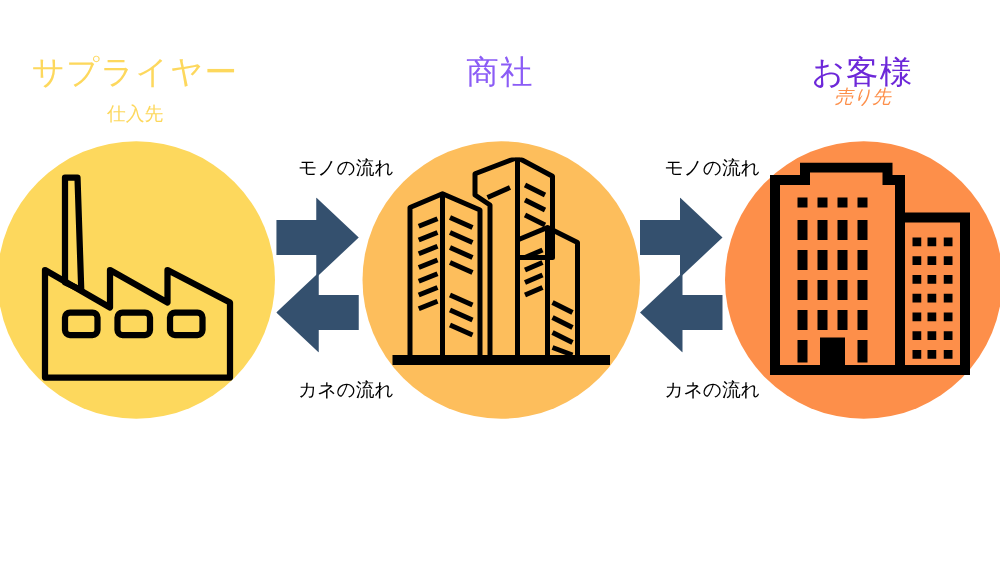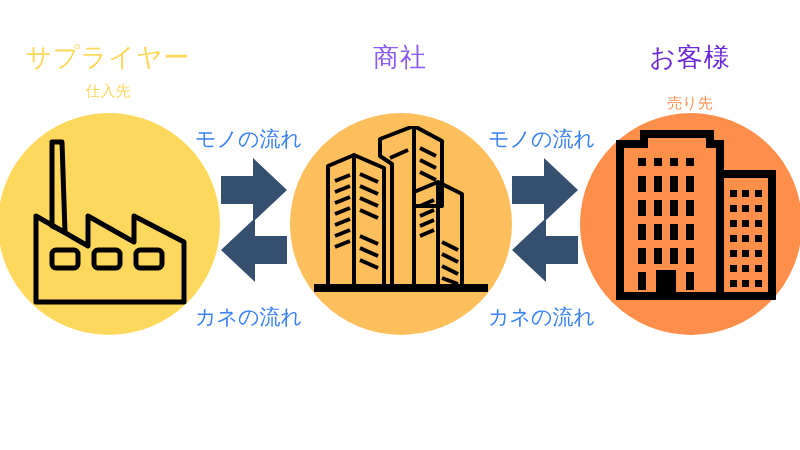--- a/index.html
+++ b/index.html
@@ -2,35 +2,35 @@
 <html><head>
 <meta charset="utf-8">
 <style>
   html, body { margin:0; padding:0; background:#ffffff; }
   body { width:800px; height:450px; position:relative; overflow:hidden;
          font-family:"DejaVu Sans", "Liberation Sans", sans-serif; }
   .title { position:absolute; width:220px; text-align:center; font-size:26px;
            font-family:"DejaVu Serif", "Liberation Serif", serif; letter-spacing:1px; }
   .subtitle { position:absolute; width:220px; text-align:center; font-size:15px;
               font-family:"DejaVu Serif", "Liberation Serif", serif; }
-  .flow-label { position:absolute; width:120px; text-align:left; font-size:21px; color:#3b82f6; }
+  .flow-label { position:absolute; width:120px; text-align:right; font-size:15px; color:#000000; }
   .circle { position:absolute; width:222px; height:222px; border-radius:50%; }
   .icon { position:absolute; }
   .arrows { position:absolute; }
 </style>
 </head>
 <body>
 
 <div class="title" style="left:-2px; top:40px; color:#fdd85d;">サプライヤー</div>
 <div class="subtitle" style="left:-2px; top:82px; color:#fdd85d;">仕入先</div>
 
 <div class="title" style="left:290px; top:40px; color:#8b5cf6;">商社</div>
 
 <div class="title" style="left:580px; top:40px; color:#6d28d9;">お客様</div>
-<div class="subtitle" style="left:580px; top:94px; color:#fd8f4a;">売り先</div>
+<div class="subtitle" style="left:580px; top:68px; color:#fd8f4a;font-style:italic;">売り先</div>
 
 <div class="circle" style="left:-2px; top:113px; background:#fdd85d;"></div>
 <div class="circle" style="left:290px; top:113px; background:#fdbe5c;"></div>
 <div class="circle" style="left:580px; top:113px; background:#fd8f4a;"></div>
 
 <svg class="icon" style="left:30px; top:138px;" width="160" height="170" viewBox="0 0 160 170">
   <g fill="none" stroke="#000" stroke-width="5" stroke-linejoin="round">
     <polygon points="22,4 32,4 35,94 22,88"></polygon>
     <polygon points="6,78 58,108 58,78 104,104 104,78 154,104 154,164 6,164"></polygon>
     <rect x="22" y="112" width="26" height="18" rx="4"></rect>

